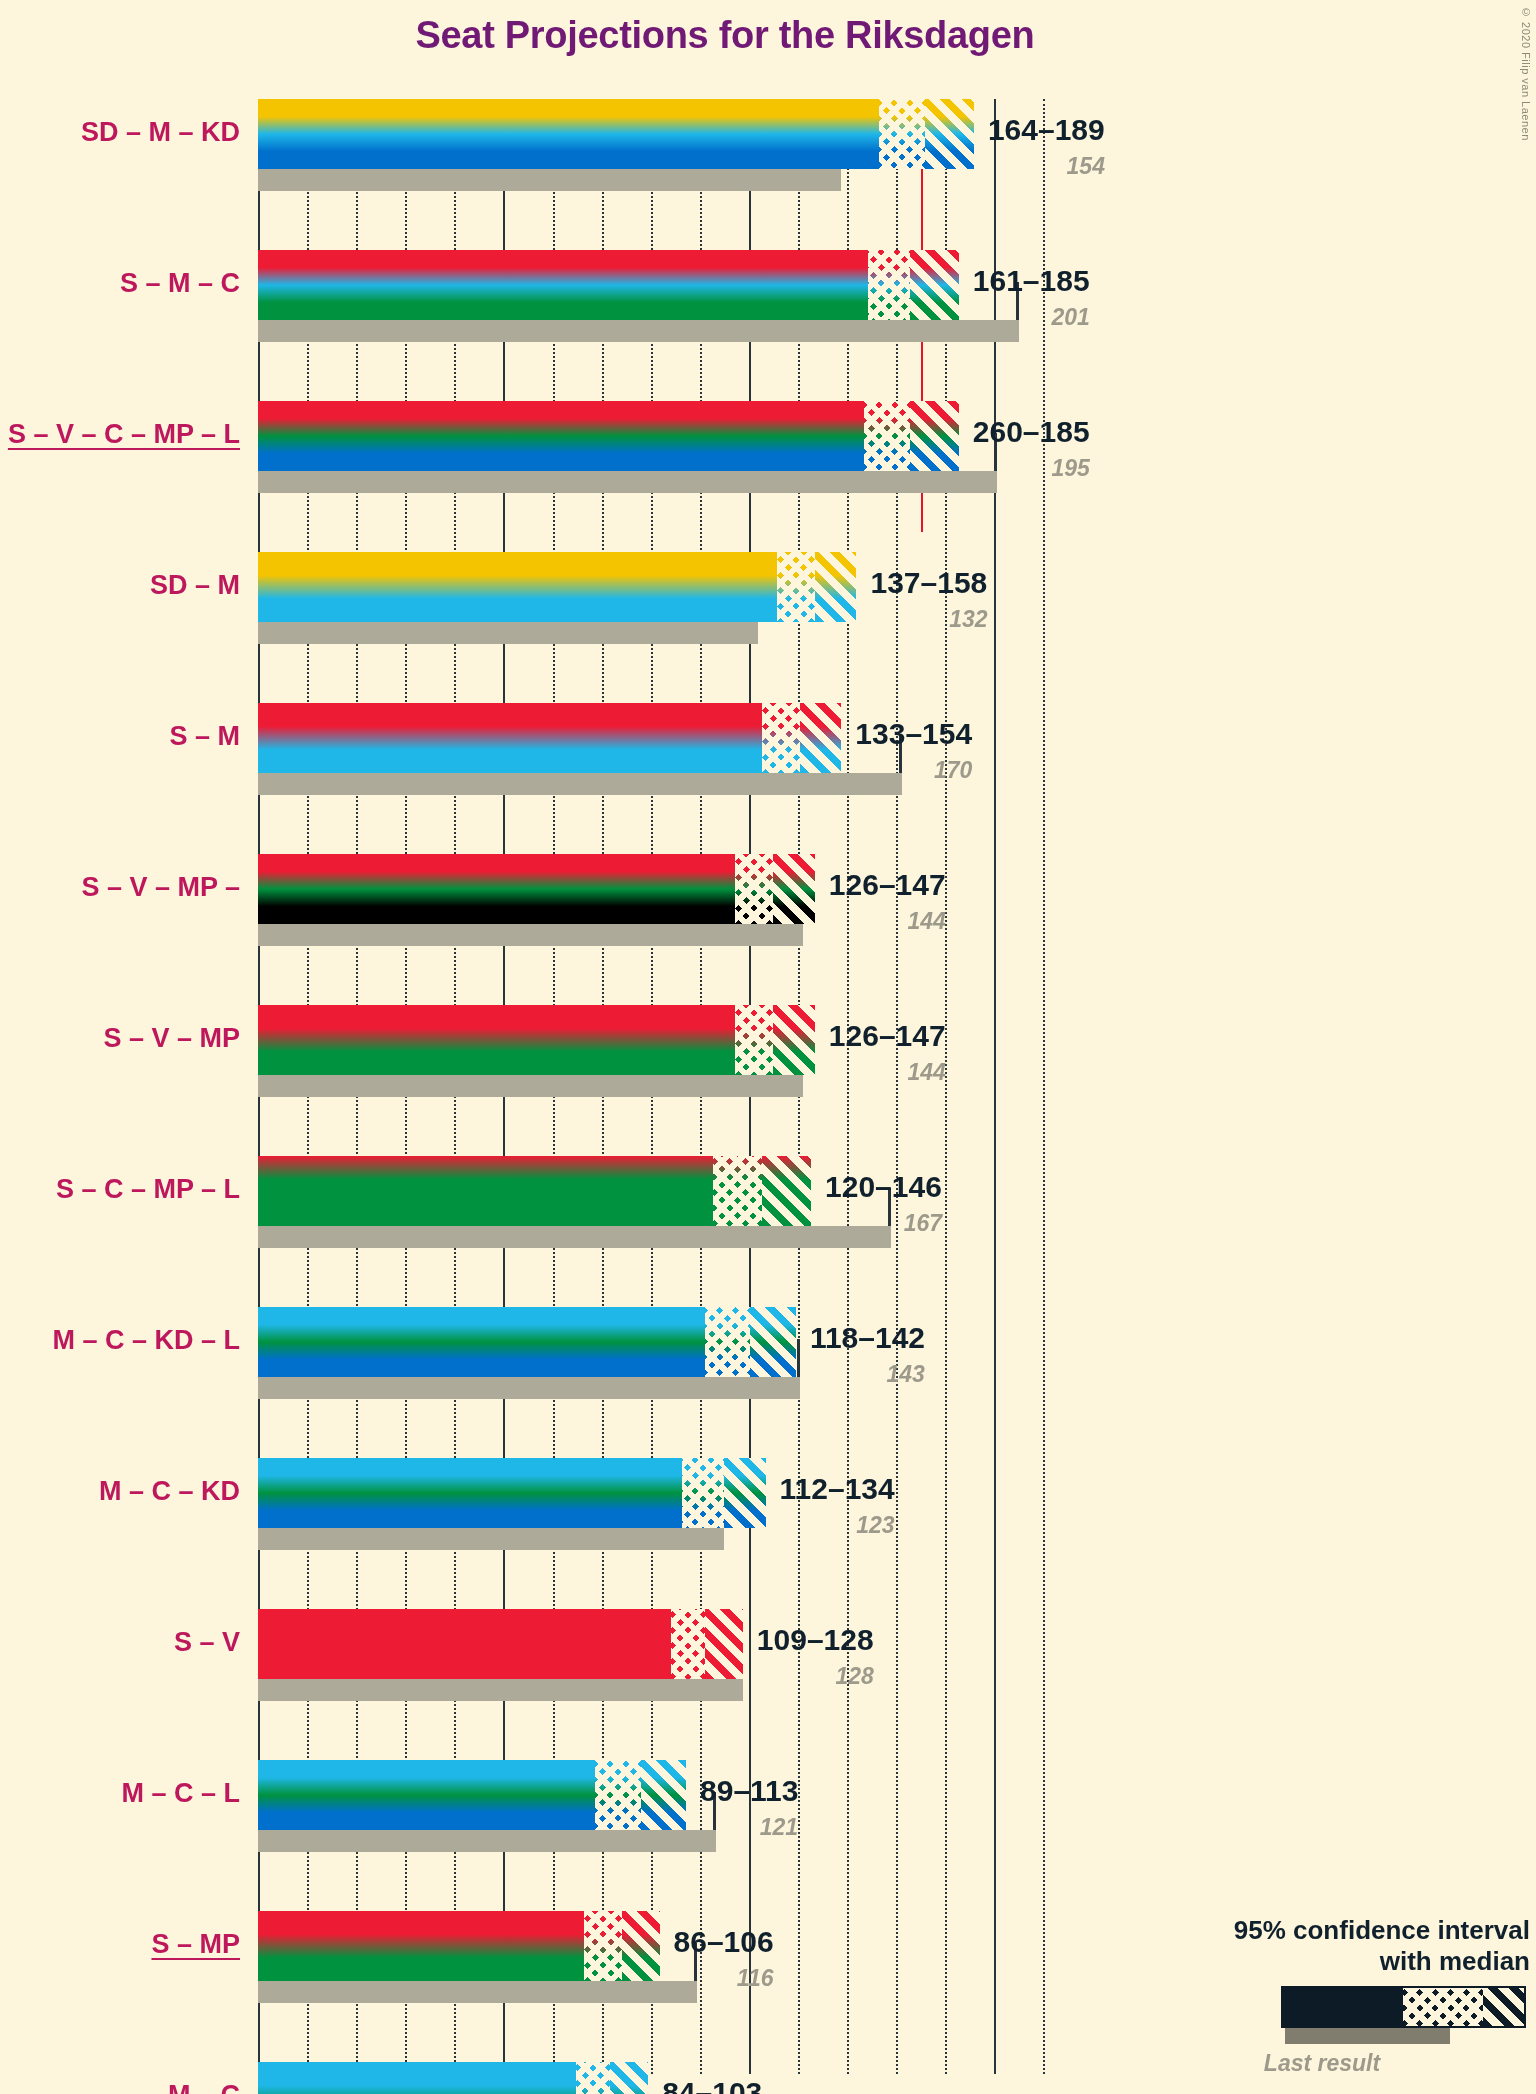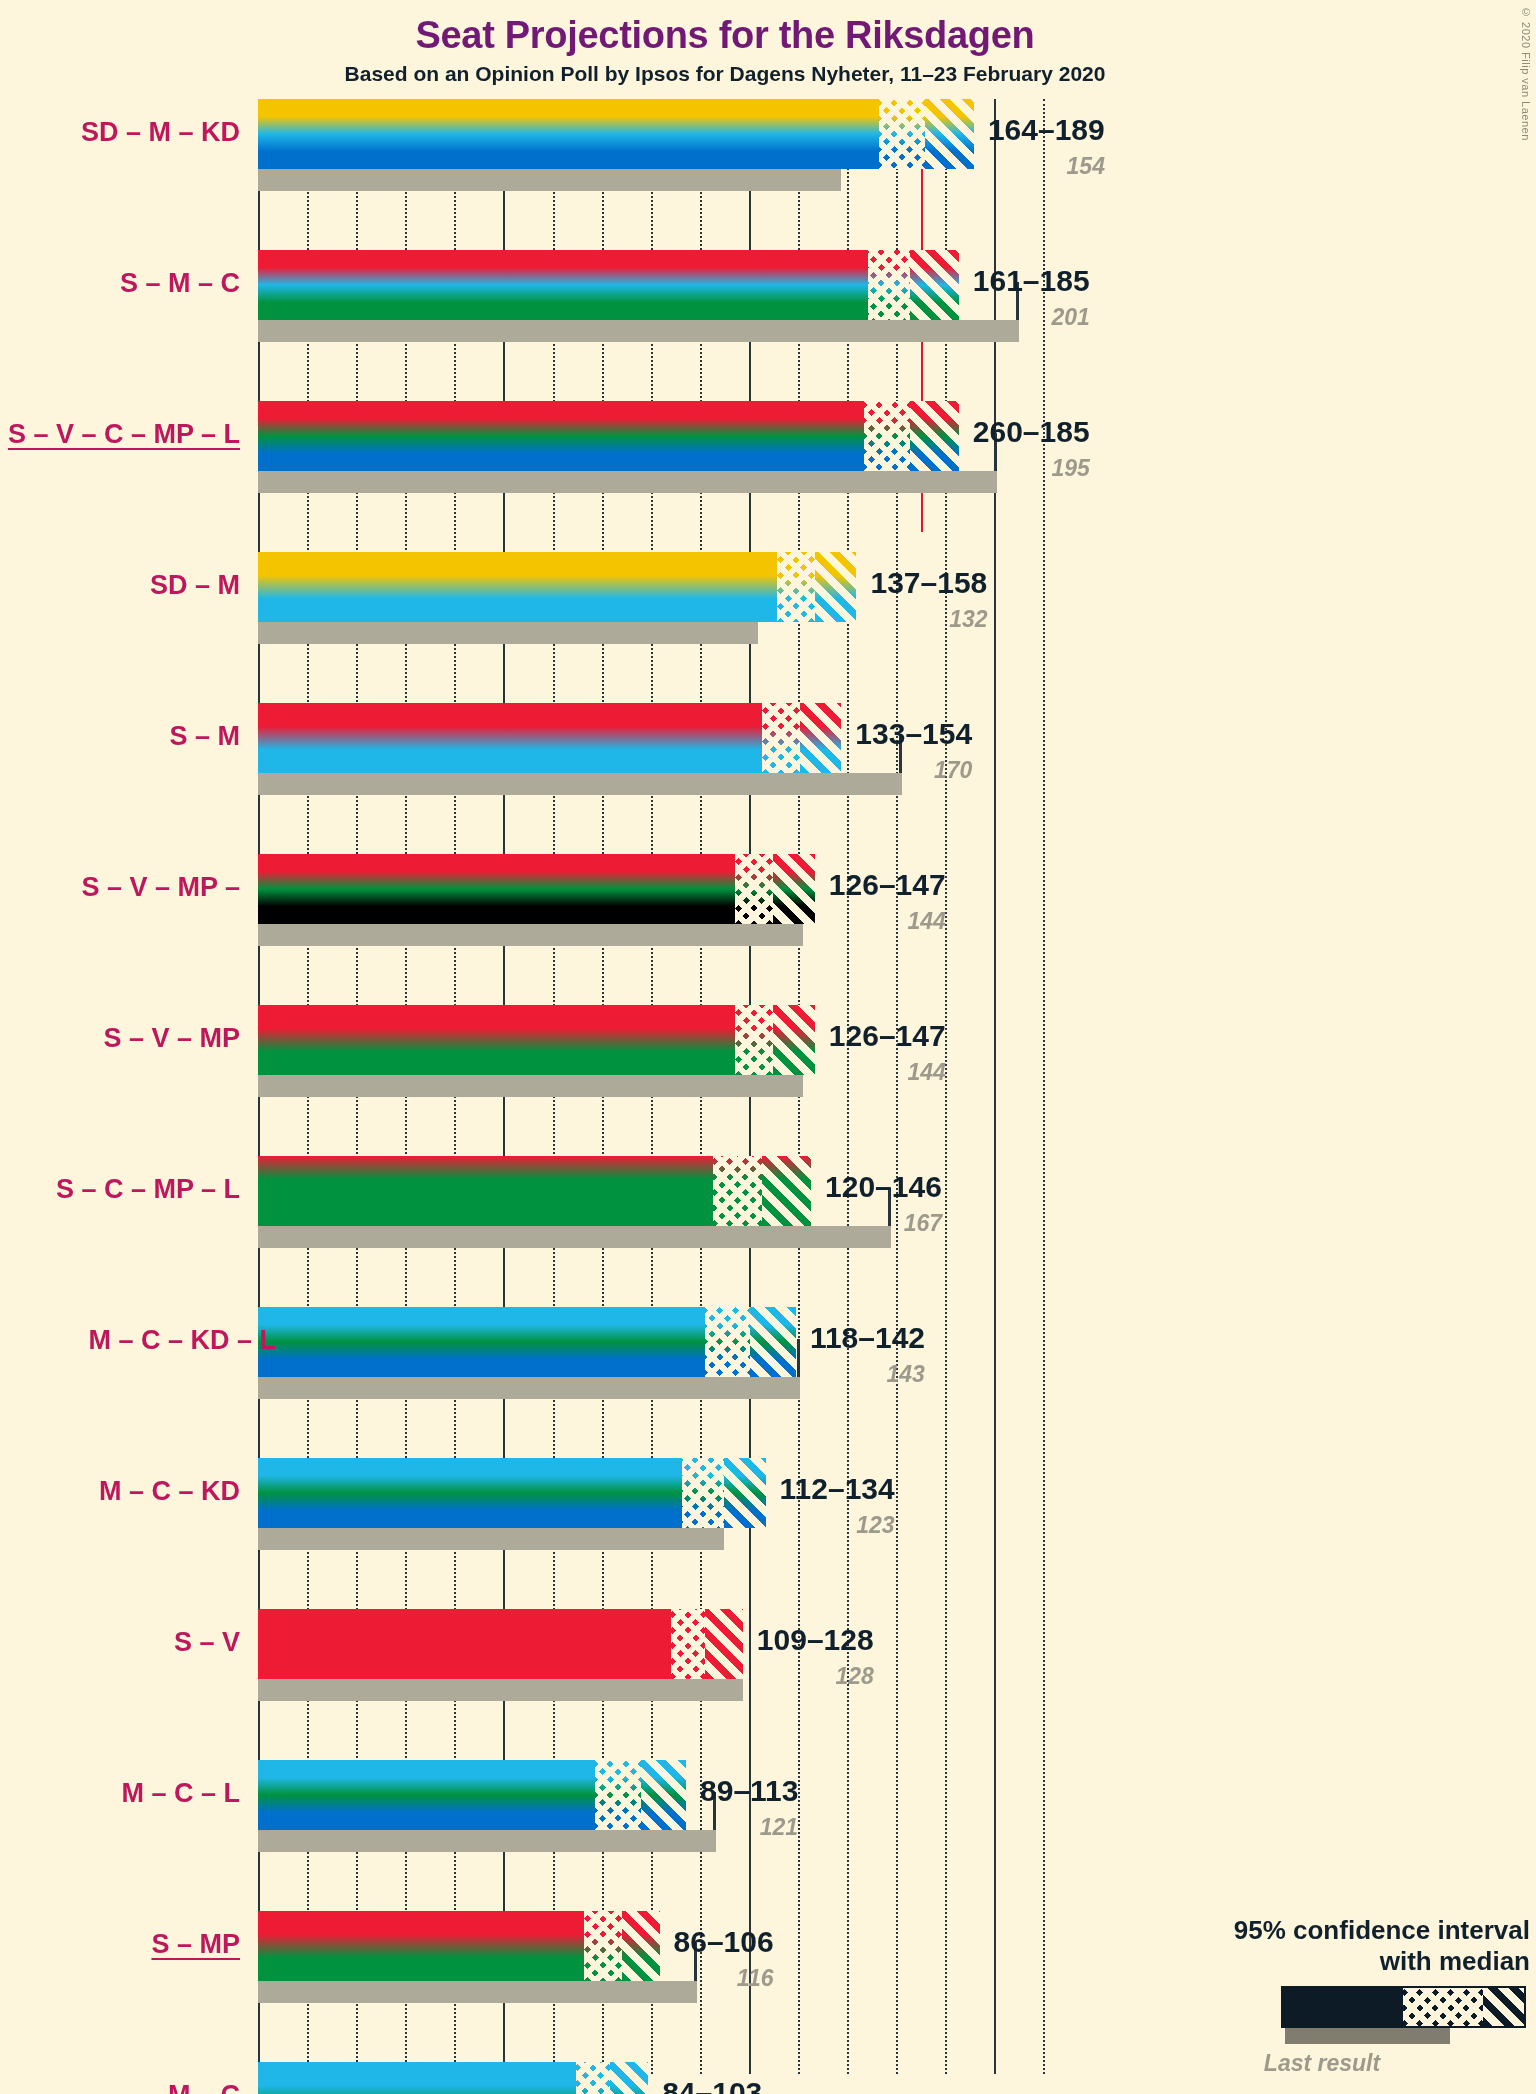--- a/index.html
+++ b/index.html
@@ -78,21 +78,20 @@
     text-align:center;width:320px;margin-left:22px;margin-top:6px;
     font-size:23px;font-style:italic;font-weight:bold;color:#9d9a8b;
   }
 </style>
 </head>
 <body>
 
 <div id="chart-root">
 
   <div class="title">Seat Projections for the Riksdagen</div>
-  <div class="subtitle">Based on an Opinion Poll by Ipsos for Dagens Nyheter, 11–23 February 2020</div>
   <div class="credit">© 2020 Filip van Laenen</div>
 
   <div id="plot">
     <div class="gridlayer" id="gridlayer">
         <div class="gl" style="left: 0px;"></div>
         <div class="gl minor" style="left: 49.0927px;"></div>
         <div class="gl minor" style="left: 98.1854px;"></div>
         <div class="gl minor" style="left: 147.278px;"></div>
         <div class="gl minor" style="left: 196.371px;"></div>
         <div class="gl" style="left: 245.464px;"></div>
@@ -261,21 +260,21 @@
 
   <div id="labels">
       <div class="label" style="left: 0px; width: 240px; top: 117px;">SD – M – KD</div>
       <div class="label" style="left: 0px; width: 240px; top: 268px;">S – M – C</div>
       <div class="label u" style="left: 0px; width: 240px; top: 419px;">S – V – C – MP – L</div>
       <div class="label" style="left: 0px; width: 240px; top: 570px;">SD – M</div>
       <div class="label" style="left: 0px; width: 240px; top: 721px;">S – M</div>
       <div class="label" style="left: 0px; width: 240px; top: 872px;">S – V – MP –</div>
       <div class="label" style="left: 0px; width: 240px; top: 1023px;">S – V – MP</div>
       <div class="label" style="left: 0px; width: 240px; top: 1174px;">S – C – MP – L</div>
-      <div class="label" style="left: 0px; width: 240px; top: 1325px; padding-left: 36px;">M – C – KD – L</div>
+      <div class="label" style="left: 0px; width: 240px; top: 1325px;">M – C – KD – L</div>
       <div class="label" style="left: 0px; width: 240px; top: 1476px;">M – C – KD</div>
       <div class="label" style="left: 0px; width: 240px; top: 1627px;">S – V</div>
       <div class="label" style="left: 0px; width: 240px; top: 1778px;">M – C – L</div>
       <div class="label u" style="left: 0px; width: 240px; top: 1929px;">S – MP</div>
       <div class="label" style="left: 0px; width: 240px; top: 2080px;">M – C</div>
     </div>
   <div id="annots">
       <div class="citext" style="left: 987.935px; top: 113px;">164–189</div>
       <div class="lasttext" style="top: 153px; left: auto; right: 431.065px;">154</div>
       <div class="citext" style="left: 972.783px; top: 264px;">161–185</div>

